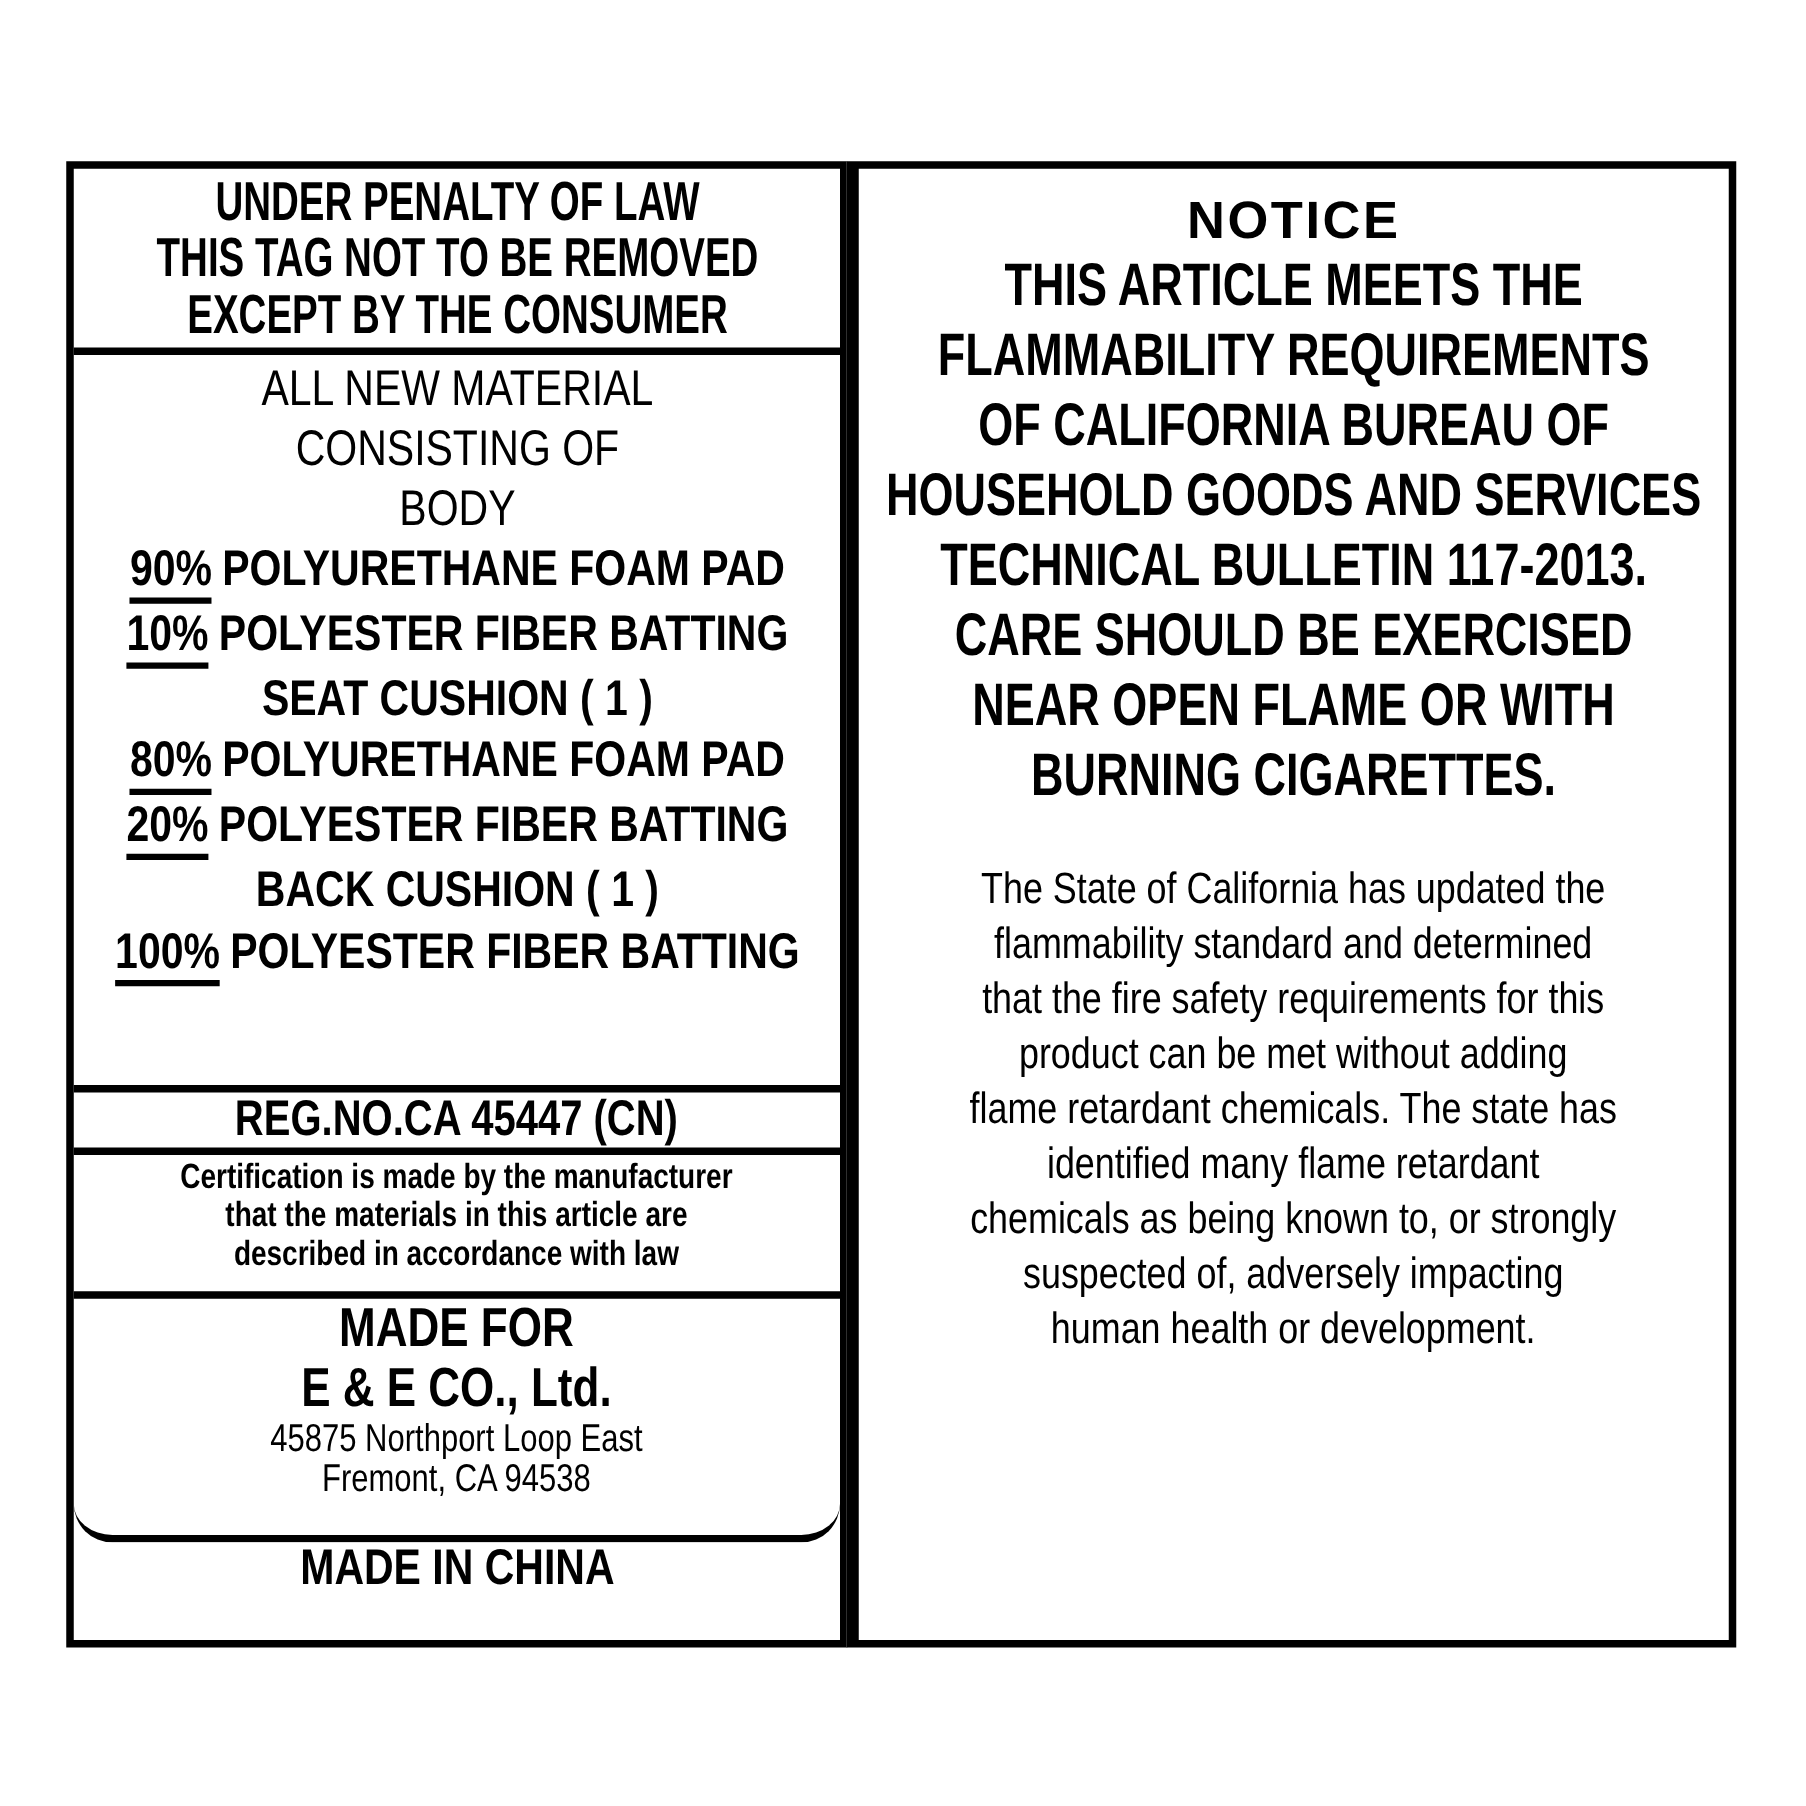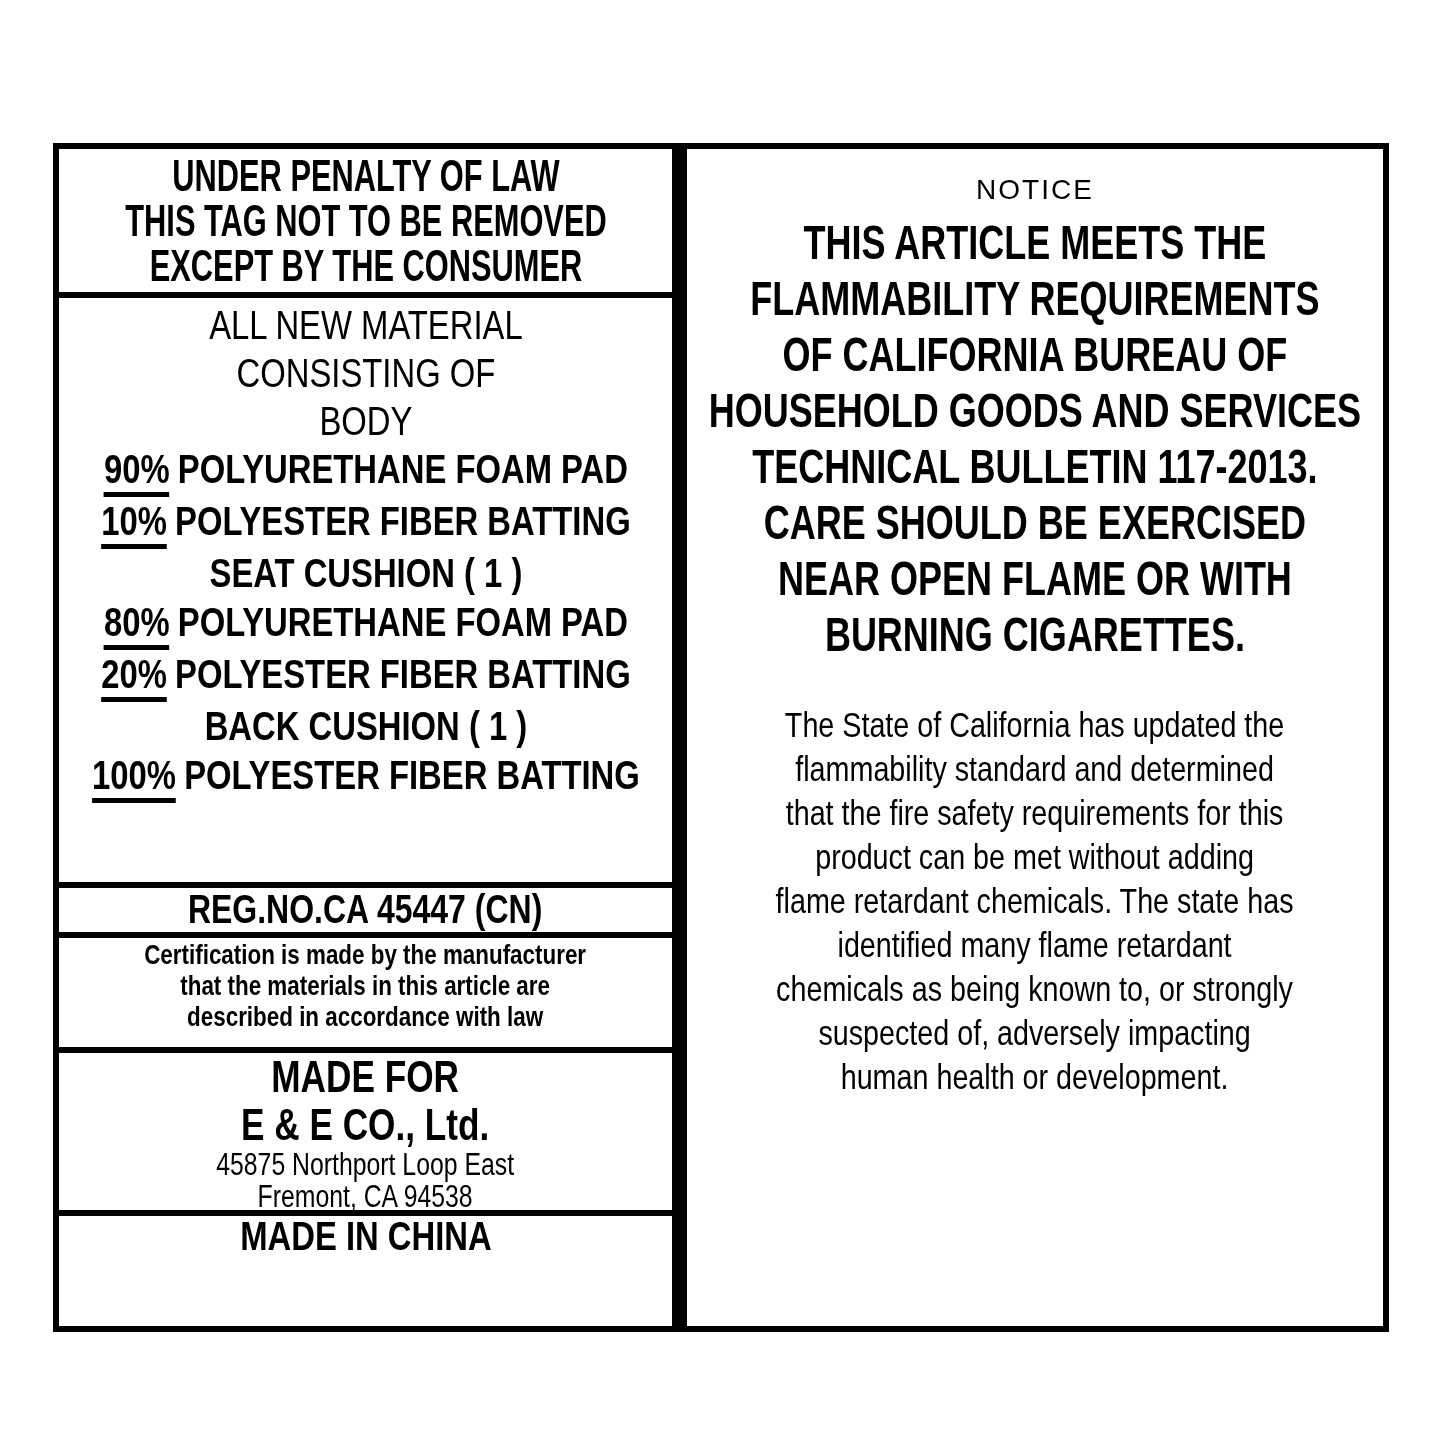--- a/index.html
+++ b/index.html
@@ -11,21 +11,20 @@
     font-family: "Liberation Sans", "DejaVu Sans", sans-serif;
     color: #000;
     overflow: hidden;
   }
   .label-wrap {
     position: absolute;
     left: 53px;
     top: 129px;
     display: flex;
     align-items: flex-start;
-    margin-top: 14px;
   }
   .panel {
     box-sizing: border-box;
     background: #fff;
     border: 6px solid #000;
   }
   .panel-left {
     width: 625px;
     height: 1189px;
     display: flex;
@@ -70,33 +69,33 @@
     padding-bottom: 3px;
     margin-right: 10px;
   }
 
   .sec-reg { height: 50px; }
   .sec-reg .ln { font-size: 40px; font-weight: bold; line-height: 42px; white-space: nowrap; }
 
   .sec-cert { height: 115px; padding-top: 1px; }
   .sec-cert .ln { font-size: 28px; font-weight: bold; line-height: 31px; white-space: nowrap; }
 
-  .sec-madefor { height: 163px; }
+  .sec-madefor { height: 195px; border-radius: 31px; }
   .sec-madefor .t1 { font-size: 44px; font-weight: bold; line-height: 48px; white-space: nowrap; }
   .sec-madefor .t2 { font-size: 44px; font-weight: bold; line-height: 48px; white-space: nowrap; }
   .sec-madefor .addr { font-size: 31px; line-height: 32px; white-space: nowrap; }
 
   .sec-madein { height: 48px; }
   .sec-madein .ln { font-size: 40px; font-weight: bold; line-height: 40px; white-space: nowrap; }
 
   .sec-complies { flex: 1; }
   .sec-complies .ln { font-size: 38px; font-weight: bold; line-height: 42px; white-space: nowrap; }
 
   
-  .rp-title { margin-top: 18px; font-size: 28px; font-weight: normal; letter-spacing: 2px; line-height: 46px; text-align: center; }
+  .rp-title { margin-top: 18px; font-size: 42px; font-weight: bold; letter-spacing: 2px; line-height: 46px; text-align: center; }
   .rp-statement { margin-top: 2px; width: 100%; text-align: center; }
   .rp-statement .ln { font-size: 48px; font-weight: bold; line-height: 56px; white-space: nowrap; }
   .rp-fr { margin-top: 44px; width: 100%; text-align: center; }
   .rp-fr .ln, .rp-state .ln { font-size: 35px; line-height: 44px; white-space: nowrap; }
   .rp-state { margin-top: 40px; width: 100%; text-align: center; }
 
   .blank-mark {
     display: inline-block;
     width: 48px;
     height: 0.85em;

